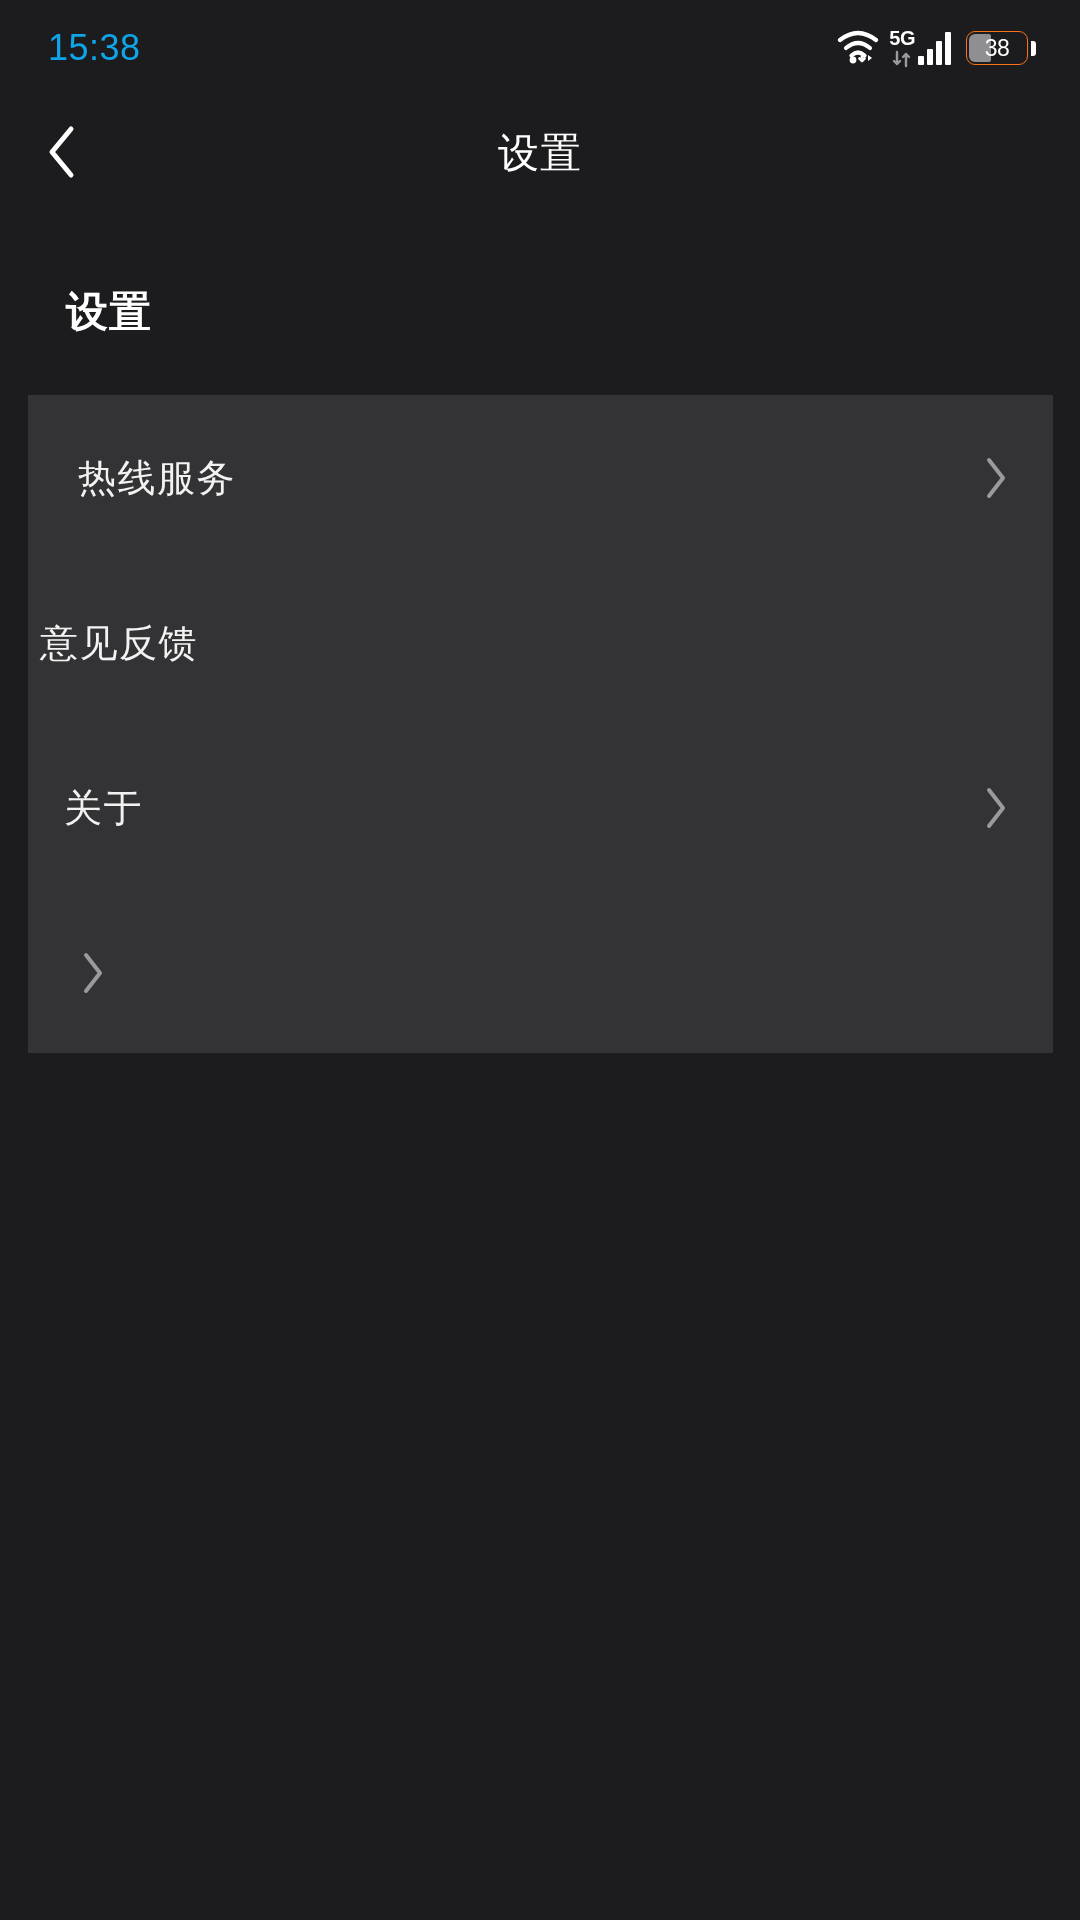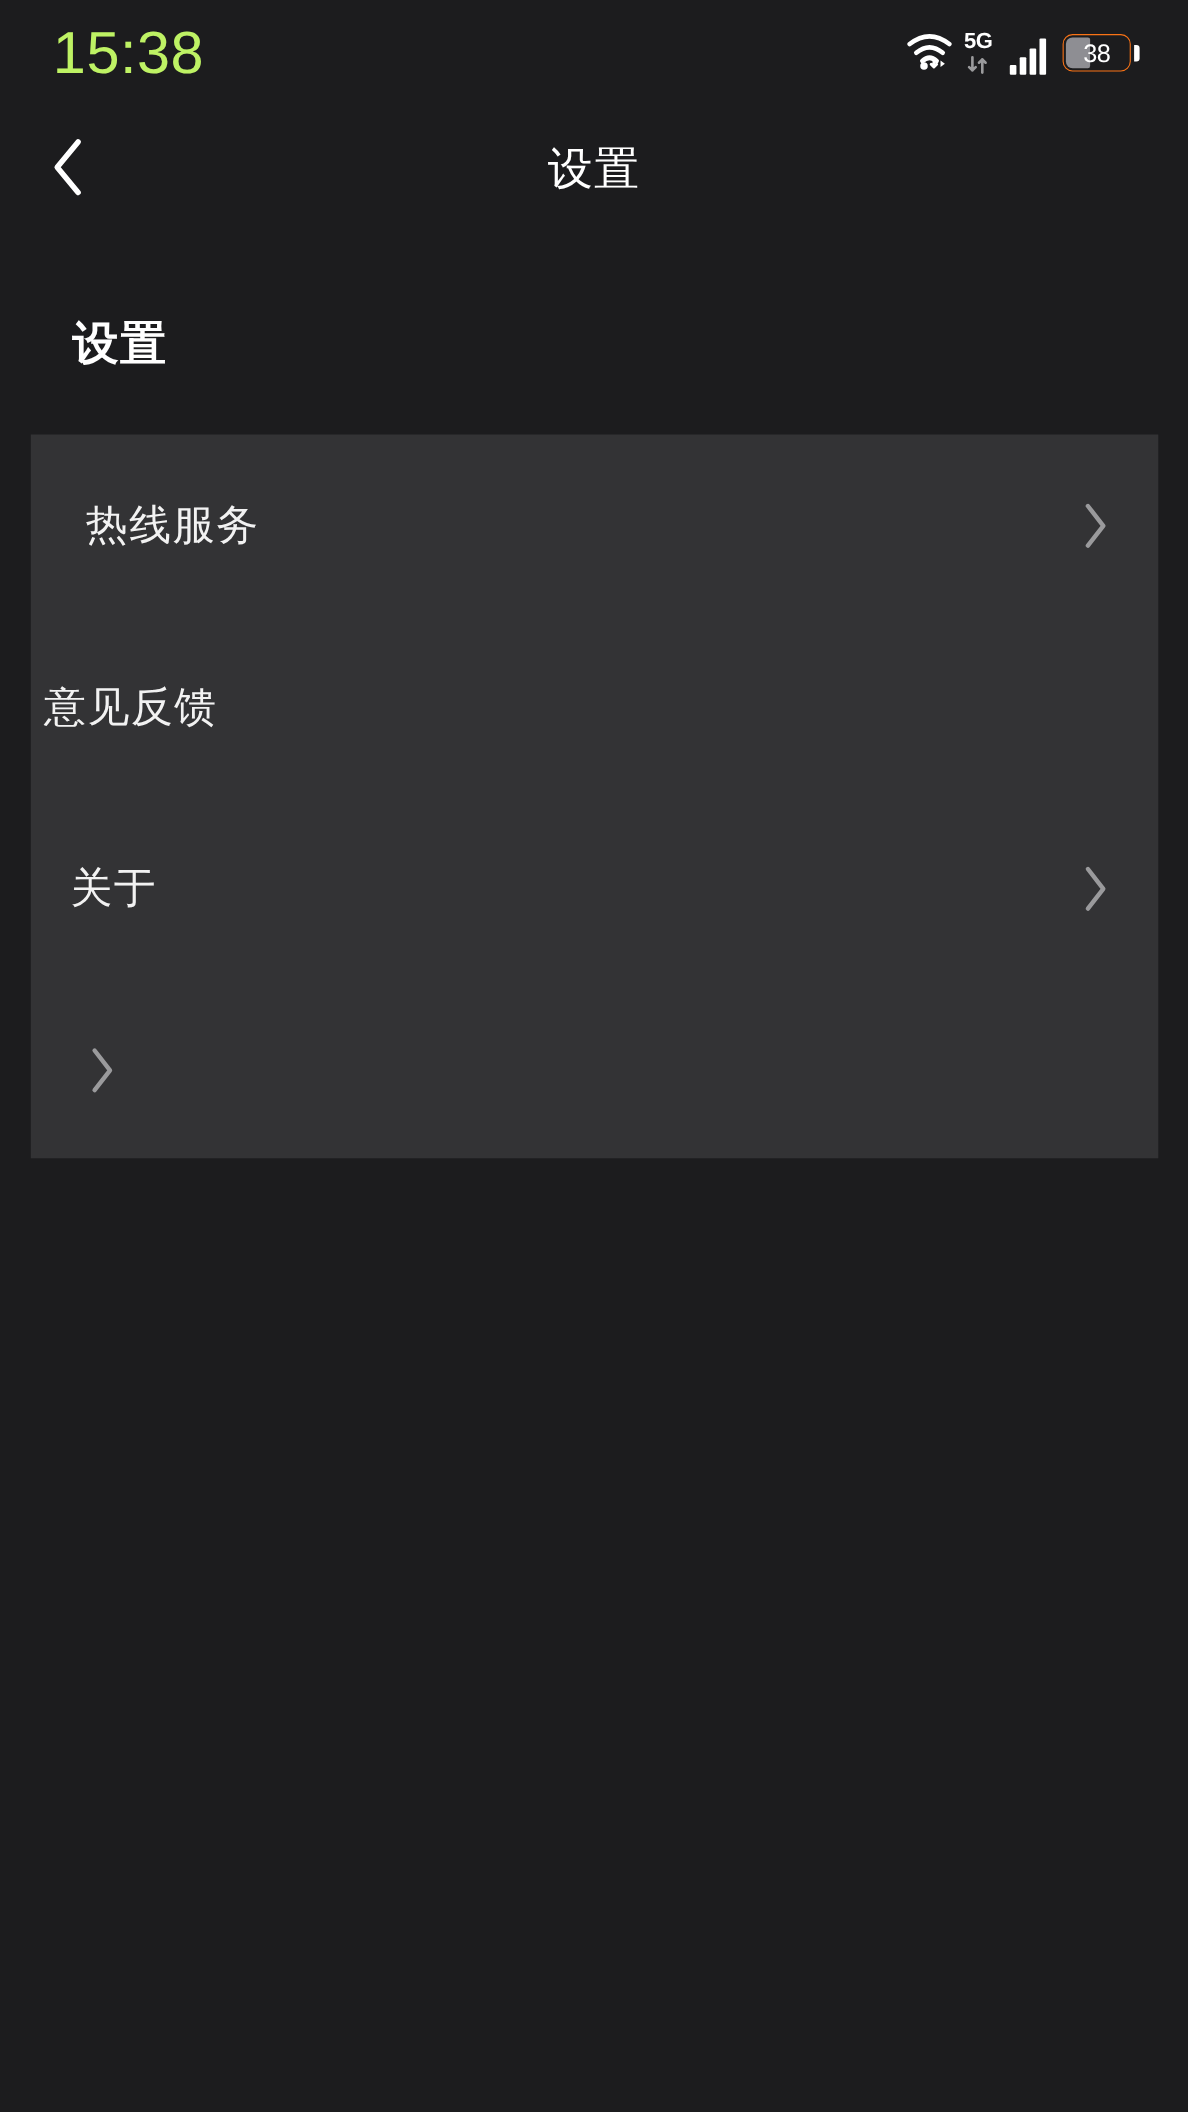--- a/index.html
+++ b/index.html
@@ -30,39 +30,39 @@
     top:0; left:0;
     width:1080px;
     height:96px;
     display:flex;
     align-items:center;
     justify-content:space-between;
     padding:0 44px 0 48px;
   }
 
   .status-time {
-    font-size:54px;
+    font-size:36px;
     font-weight:400;
     letter-spacing:0.5px;
-    color:#bef264;
+    color:#0ea5e9;
     line-height:1;
   }
 
   .status-icons {
     display:flex;
     align-items:center;
     gap:9px;
   }
 
   .icon-wifi { display:block; }
 
   .net-group {
     display:flex;
-    align-items:flex-end;
-    gap:15px;
+    align-items:center;
+    gap:2px;
   }
 
   .net-label-wrap {
     display:flex;
     flex-direction:column;
     align-items:center;
     justify-content:flex-end;
     margin-right:1px;
   }
 

